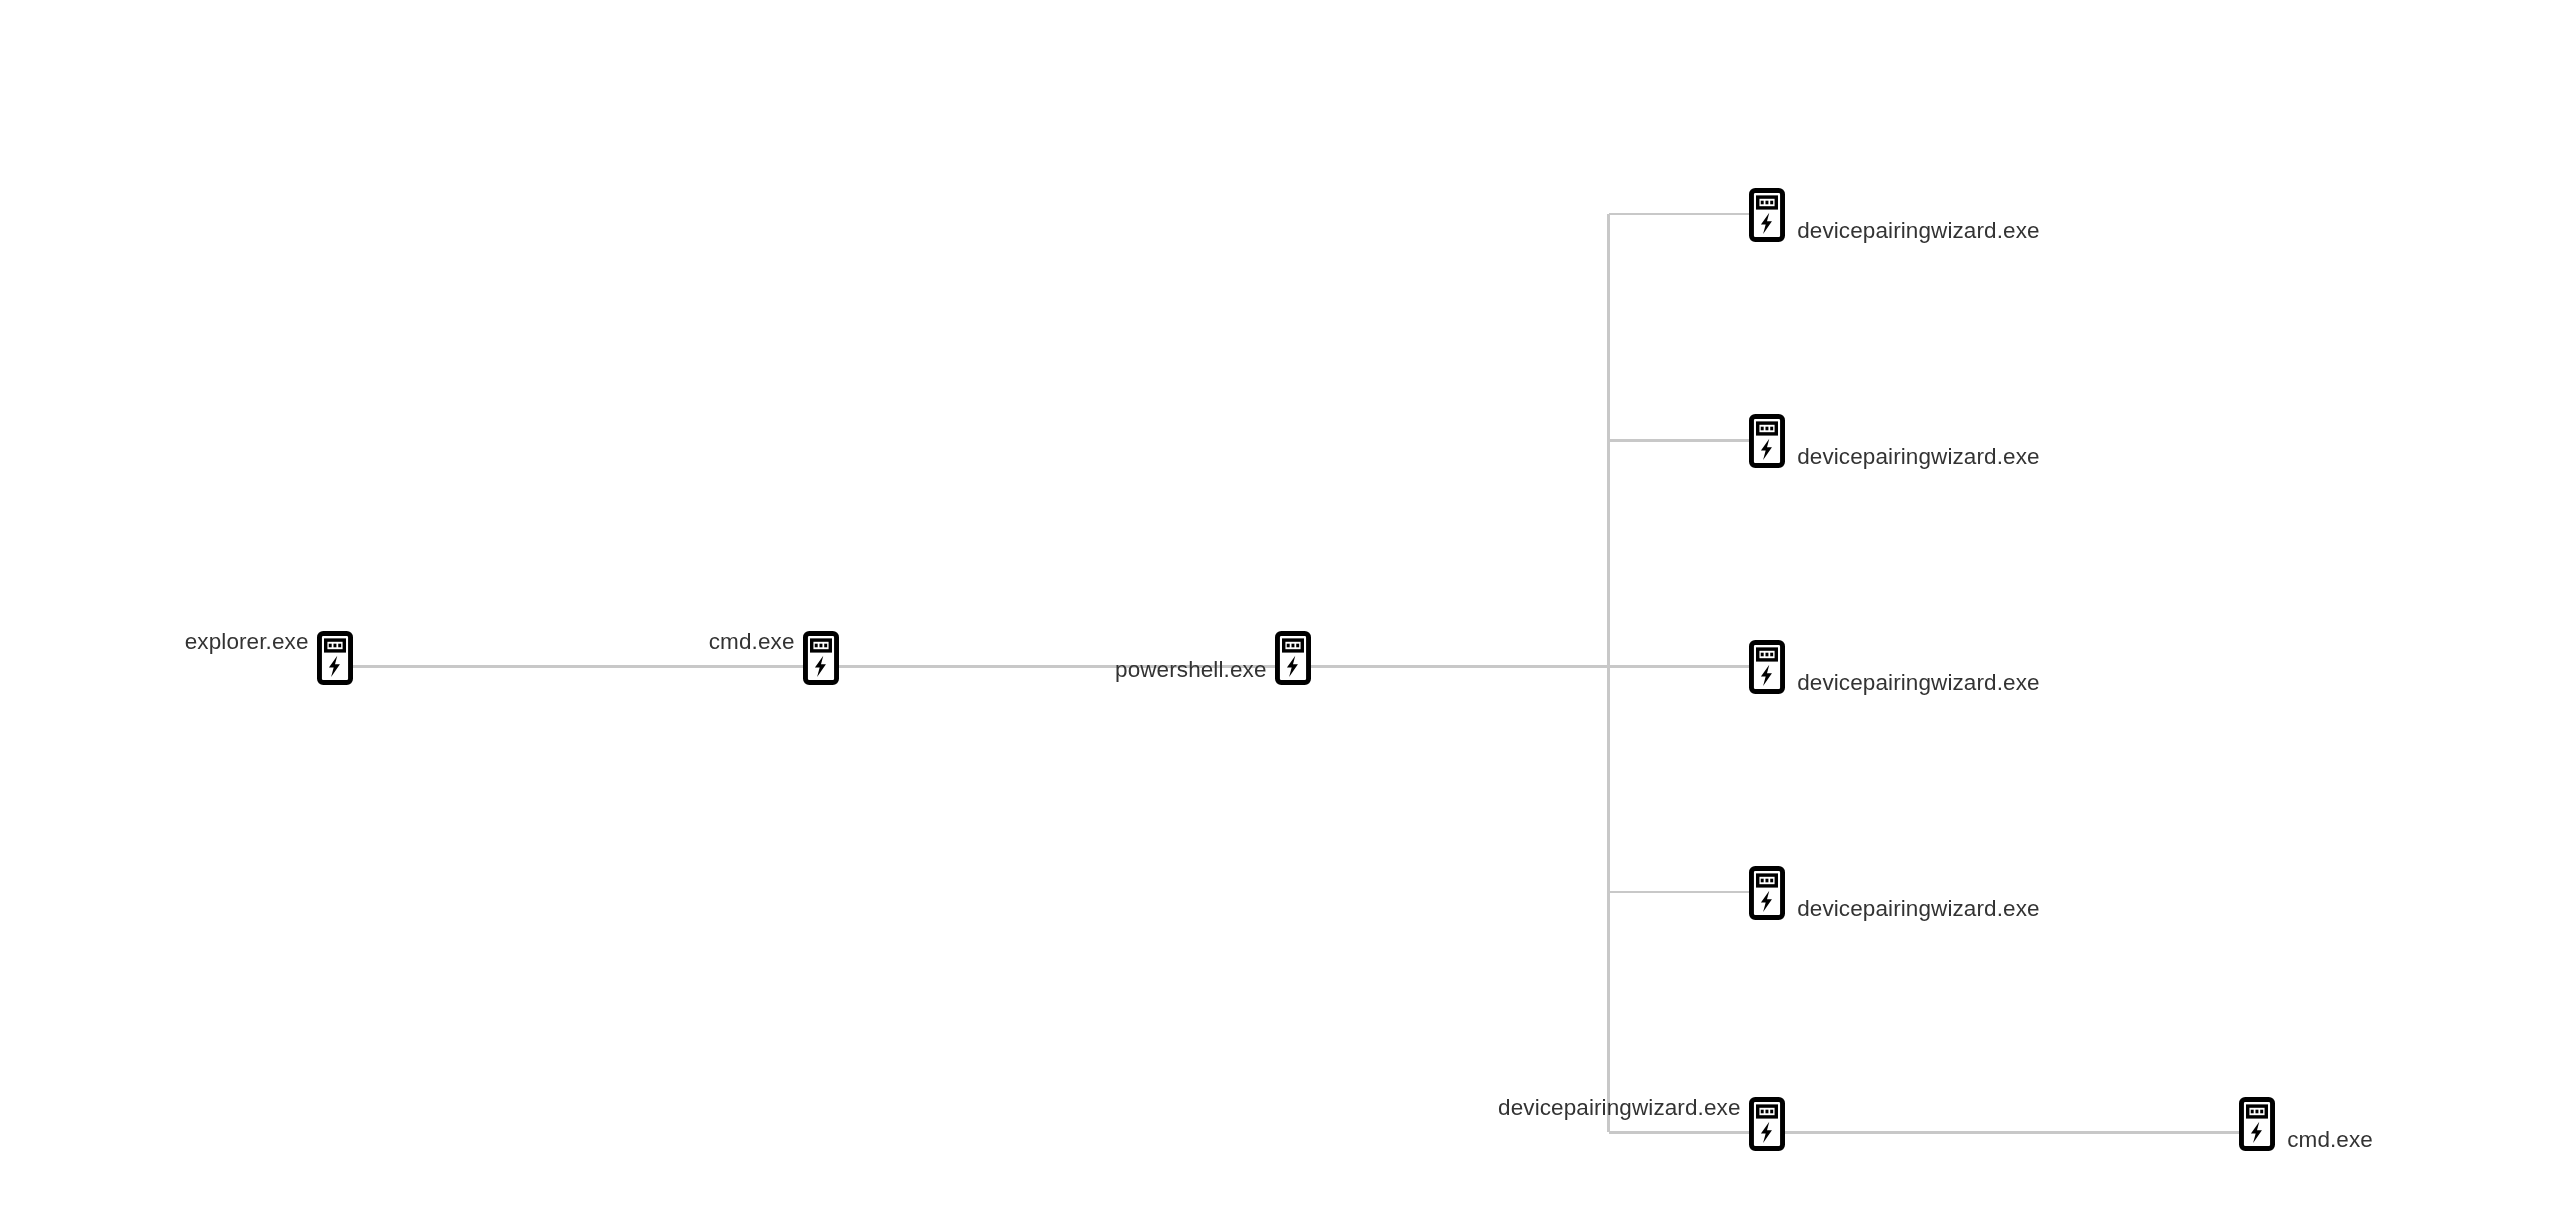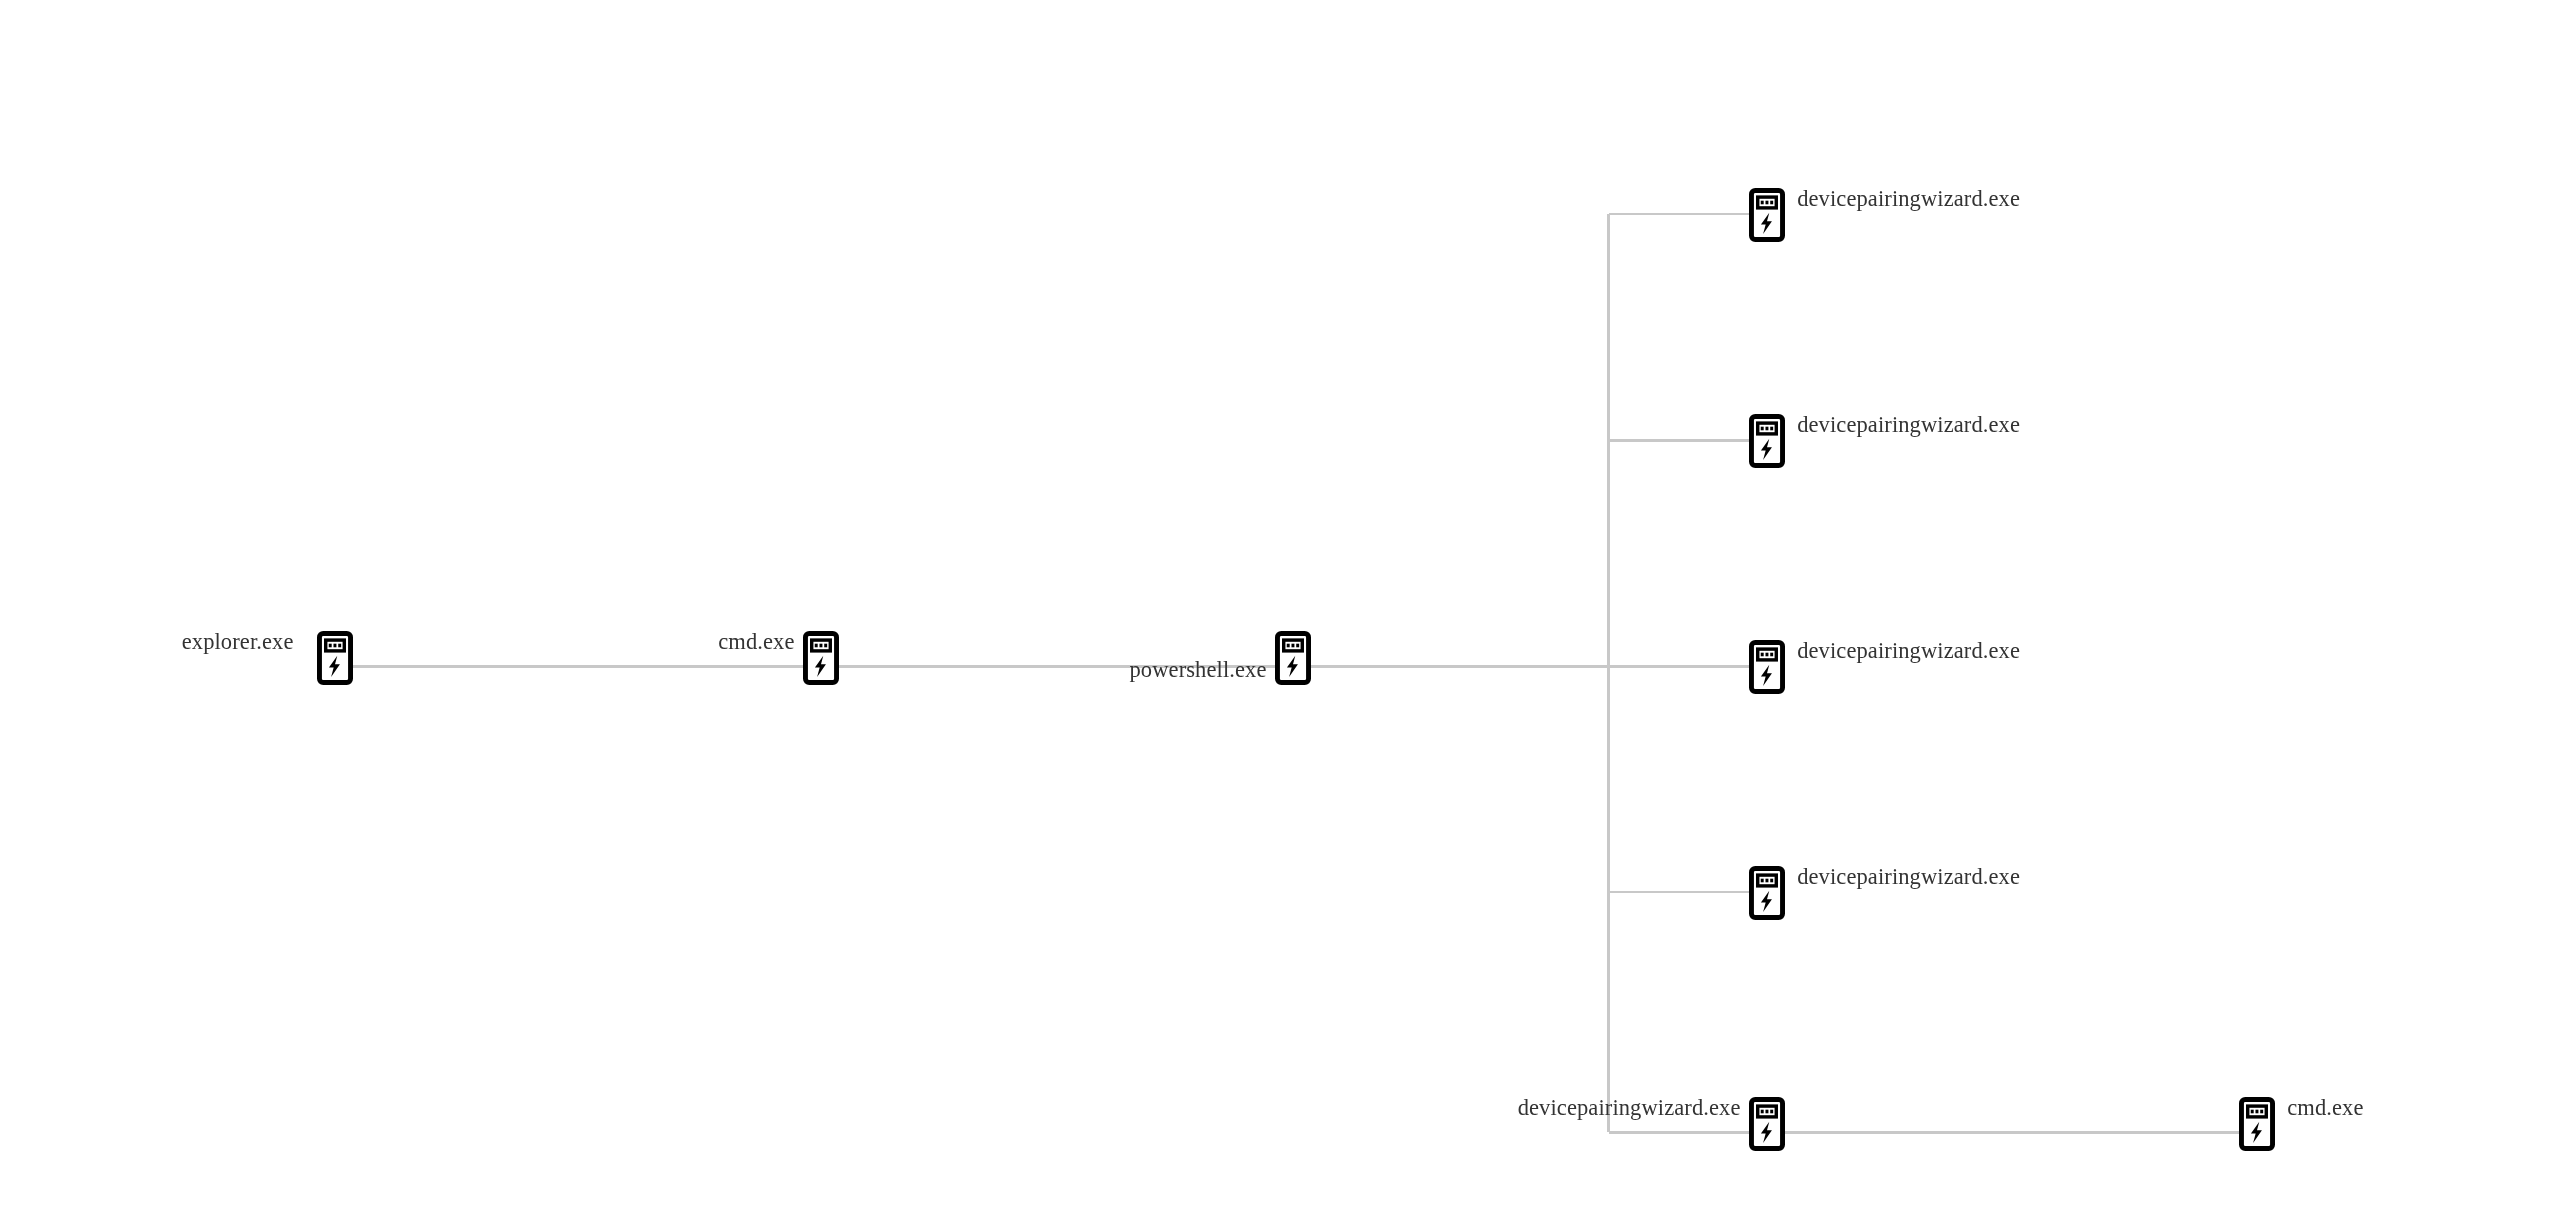--- a/index.html
+++ b/index.html
@@ -22,23 +22,22 @@
     position: absolute;
     left: 0;
     top: 0;
     width: 2576px;
     height: 1215px;
     pointer-events: none;
   }
   .node {
     position: absolute;
     display: flex;
-    align-items: flex-start;
+    align-items: flex-end;
     white-space: nowrap;
-    font-family: Liberation Serif, serif;
   }
   
   .node.label-left {
     flex-direction: row;
   }
   
   .node.label-right {
     flex-direction: row;
   }
   .node-icon {
@@ -82,21 +81,21 @@
 
       <path d="M 1713 228 L 1865 228"></path>
       <path d="M 1713 469 L 1865 469"></path>
       <path d="M 1713 950 L 1865 950"></path>
 
       <path d="M 1713 1206 L 1865 1206"></path>
       <path d="M 1901 1206 L 2387 1206"></path>
     </g>
   </svg>
 
-  <div class="node label-left" style="left:314px; top:631px; transform:translateX(-100%); padding-right:12px;">
+  <div class="node label-left" style="left:329px; top:631px; transform:translateX(-100%); padding-right:12px;">
     <span class="node-label">explorer.exe</span>
   </div>
   <div class="node" style="left:317px; top:631px;">
     <span class="node-icon">
       <svg width="36" height="54" viewBox="0 0 38 57" xmlns="http://www.w3.org/2000/svg">
         <rect x="2.6" y="2.6" width="32.8" height="51.8" rx="4" ry="4" fill="#ffffff" stroke="#000000" stroke-width="5.2"></rect>
         <rect x="9.2" y="9.6" width="19.6" height="11.4" fill="#ffffff" stroke="#000000" stroke-width="3.6"></rect>
         <rect x="12.4" y="13.4" width="3.1" height="3.8" fill="#000000"></rect>
         <rect x="17.4" y="13.4" width="3.1" height="3.8" fill="#000000"></rect>
         <rect x="22.4" y="13.4" width="3.1" height="3.8" fill="#000000"></rect>

